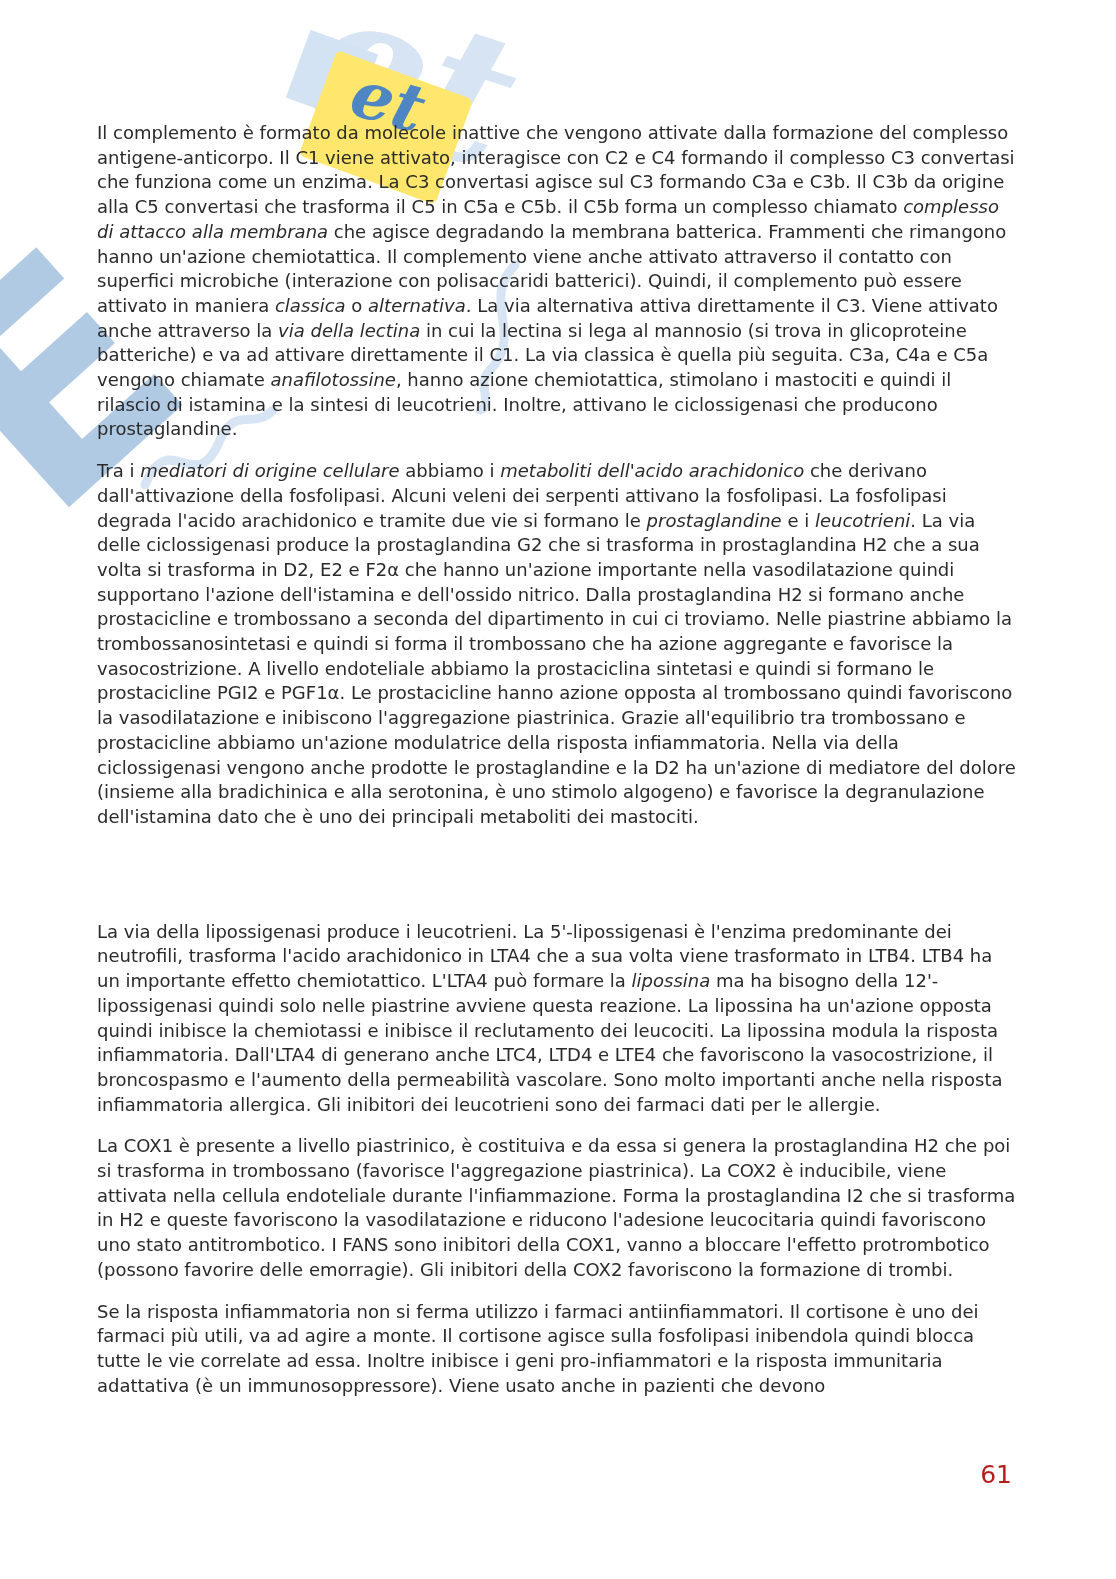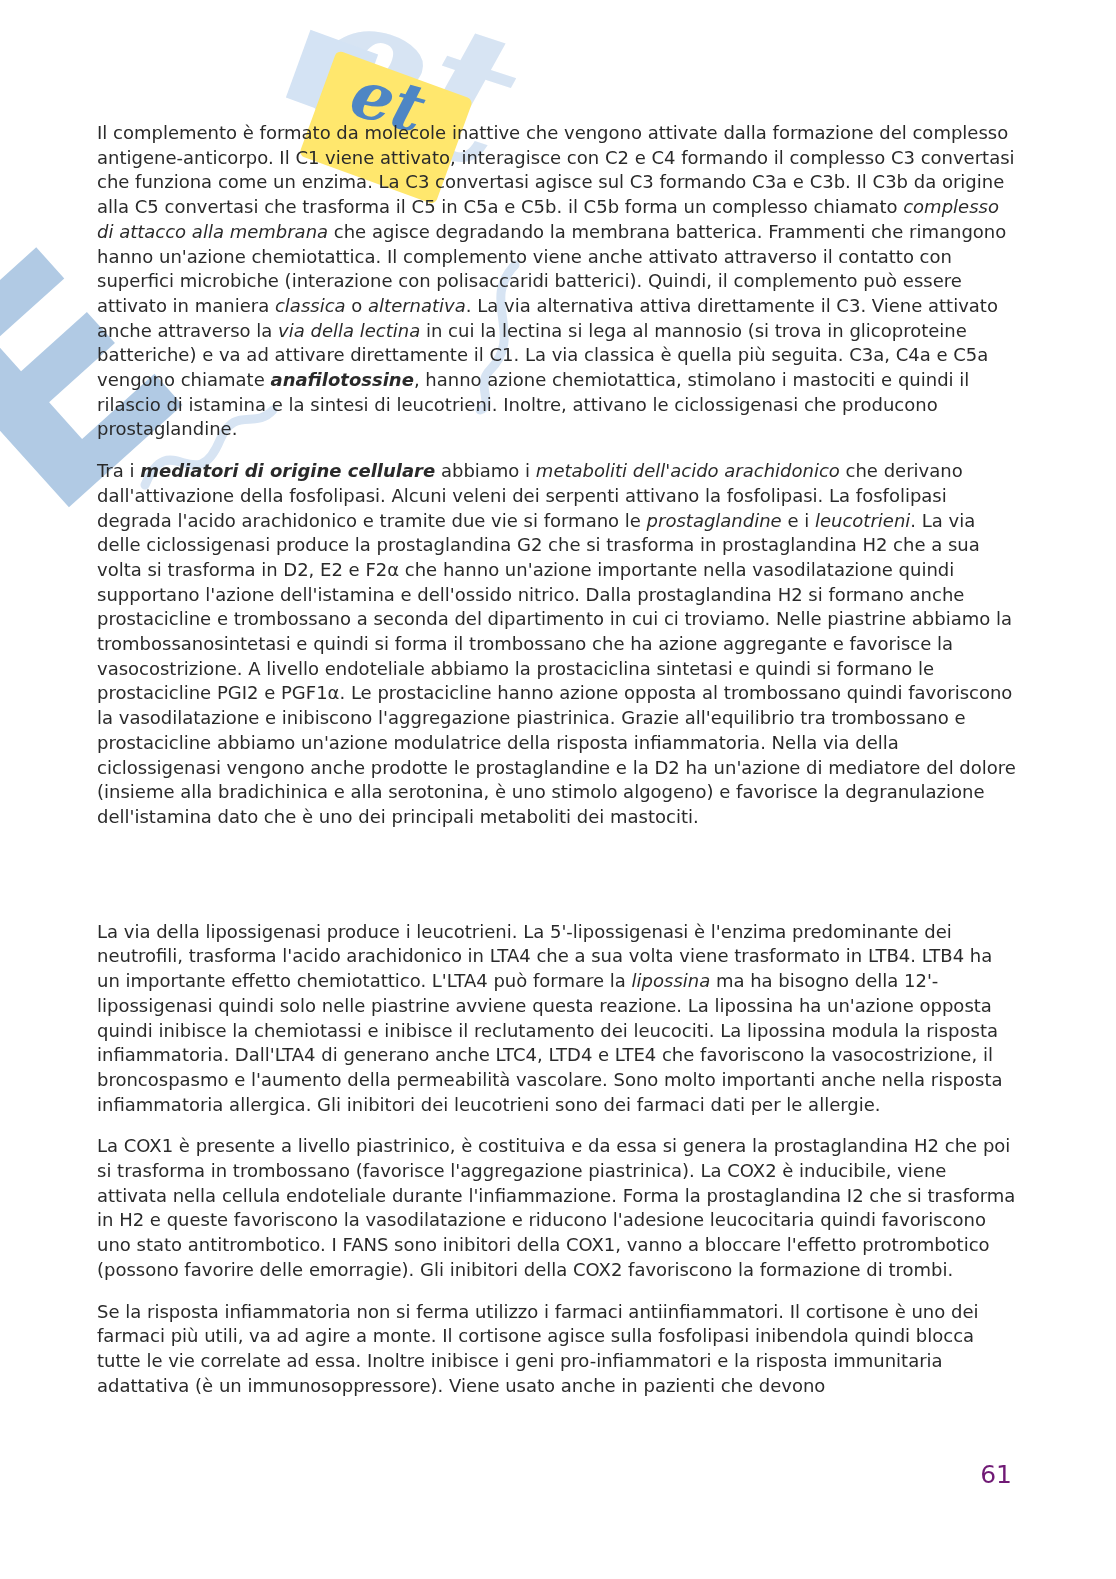--- a/index.html
+++ b/index.html
@@ -55,27 +55,27 @@
   .content {
     position: absolute; z-index: 1;
     left: 97px; top: 121px; width: 923px;
     font-size: 18px; line-height: 24.7px;
     color: #2a2a2a;
     text-align: left;
   }
   .content p { margin: 0 0 17px 0; }
   .content p.gap { margin-bottom: 90px; }
   .content .i { font-style: italic; }
-  .content .b { font-weight: bold; margin-top: 40px; }
+  .content .b { font-weight: normal; margin-top: 40px; }
 
   .page-number {
     position: absolute; z-index: 1;
     left: 97px; top: 1460px; width: 915px;
     text-align: right;
-    font-size: 25px; color: #701a75;
+    font-size: 25px; color: #b91c1c;
   }
 </style>
 </head>
 <body style="background: rgb(255, 255, 255);">
 
 <div class="page">
 
   <div class="watermark">
     <div class="wm-letter" style="color: rgb(158, 190, 222);">E</div>
     <div class="wm-script-big" style="color: rgb(215, 228, 243);">et</div>

